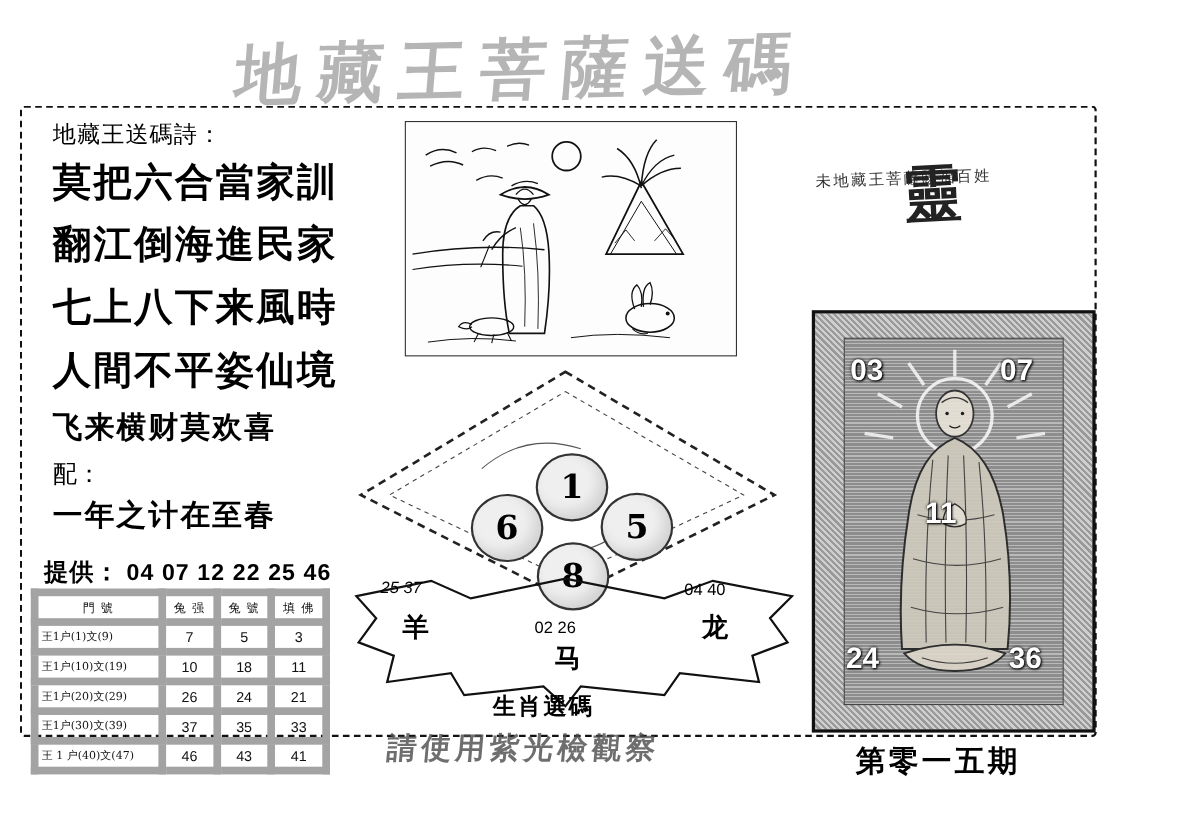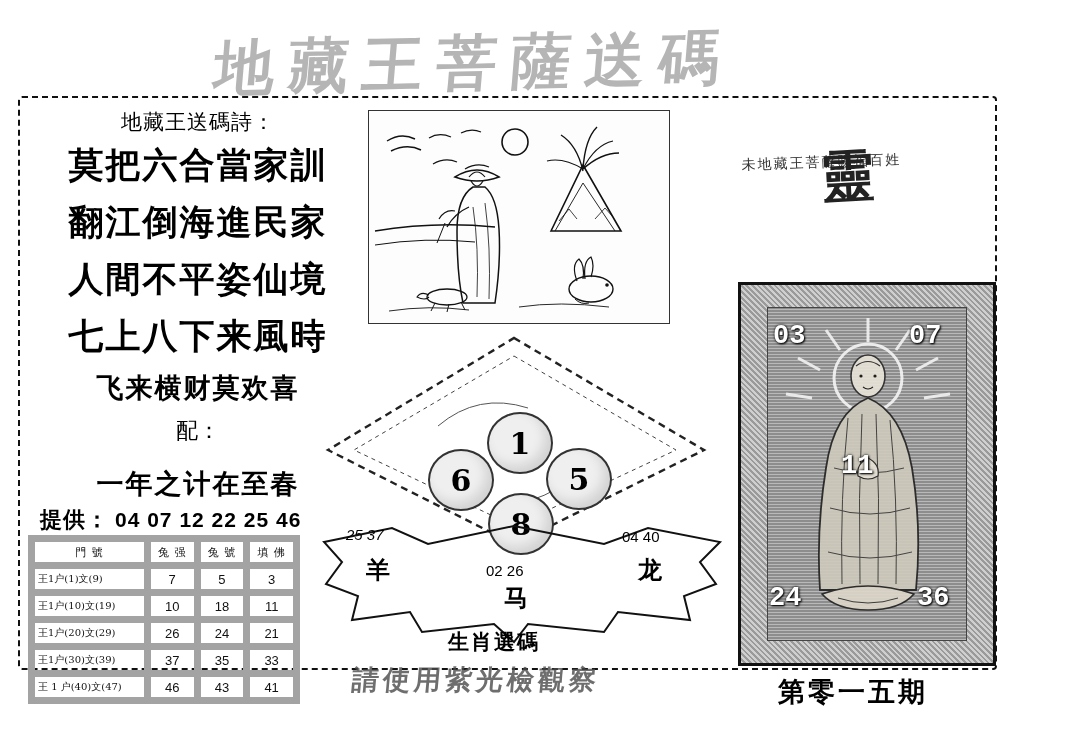--- a/index.html
+++ b/index.html
@@ -27,28 +27,27 @@
   .frame{
     position:absolute;left:18px;top:96px;width:975px;height:570px;
     border:2px dashed #111;
     border-radius:4px;
   }
 
   
   .poem{
     position:absolute;left:48px;top:108px;width:300px;
     font-family:"DejaVu Serif","Liberation Serif",serif;
-    text-align:center;
   }
   .poem .head{font-size:21px;letter-spacing:1px;margin-bottom:6px;}
   .poem .line{font-size:35px;letter-spacing:2px;margin:6px 0 10px 0;font-weight:bold;}
   .poem .tema{font-size:22px;margin-top:16px;letter-spacing:2px;}
   .poem .tema-line{font-size:27px;font-weight:bold;margin-top:6px;letter-spacing:2px;}
   .poem .pei{font-size:22px;margin-top:10px;}
-  .poem .pei-line{font-size:27px;font-weight:bold;margin-top:20px;letter-spacing:2px;}
+  .poem .pei-line{font-size:27px;font-weight:bold;margin-top:4px;letter-spacing:2px;}
 
   .supply{
     position:absolute;left:40px;top:505px;width:320px;
     font-family:"DejaVu Serif","Liberation Serif",serif;
     font-size:22px;font-weight:bold;letter-spacing:1px;
   }
   .supply .nums{font-family:"Liberation Sans",sans-serif;font-size:21px;letter-spacing:1px;margin-left:6px;}
 
   
   .mini-table{
@@ -126,21 +125,21 @@
     overflow:hidden;
   }
   .panel-inner{
     position:absolute;left:26px;top:22px;right:26px;bottom:22px;
     background:
       repeating-linear-gradient(0deg,#b9b9b9 0 1px,#8d8d8d 1px 3px);
     border:1px solid #444;
   }
   .panel .pnum{
     position:absolute;
-    font-family:Liberation Mono, monospace;
+    font-family:Liberation Sans, sans-serif;
     font-weight:bold;font-size:27px;color:#fff;
     text-shadow:0 0 3px #000,1px 1px 2px #000;
   }
   .pn-tl{left:32px;top:36px;}
   .pn-tr{left:168px;top:36px;}
   .pn-c {left:100px;top:166px;}
   .pn-bl{left:28px;top:298px;}
   .pn-br{left:176px;top:298px;}
 
   
@@ -164,22 +163,22 @@
 <div class="page">
 
   <div class="top-title">地藏王菩薩送碼</div>
 
   <div class="frame"></div>
 
   <div class="poem">
     <div class="head">地藏王送碼詩：</div>
     <div class="line">莫把六合當家訓</div>
     <div class="line">翻江倒海進民家</div>
+    <div class="line">七上八下来風時</div>
     <div class="line">人間不平姿仙境</div>
-    <div class="line">七上八下来風時</div>
     <div class="tema-line">飞来横财莫欢喜</div>
     <div class="pei">配：</div>
     <div class="pei-line">一年之计在至春</div>
   </div>
 
   <div class="supply">
     <span>提供：</span><span class="nums">04  07  12  22  25  46</span>
   </div>
 
   <table class="mini-table">

